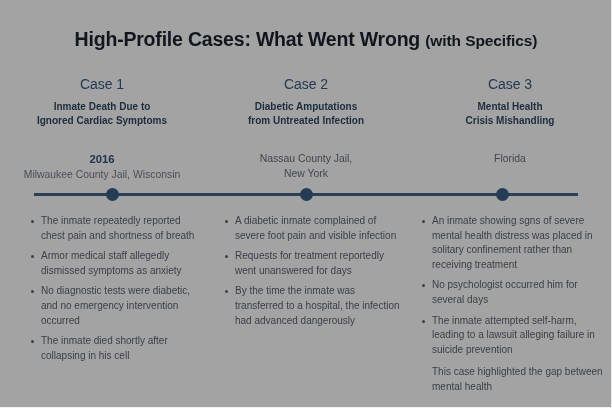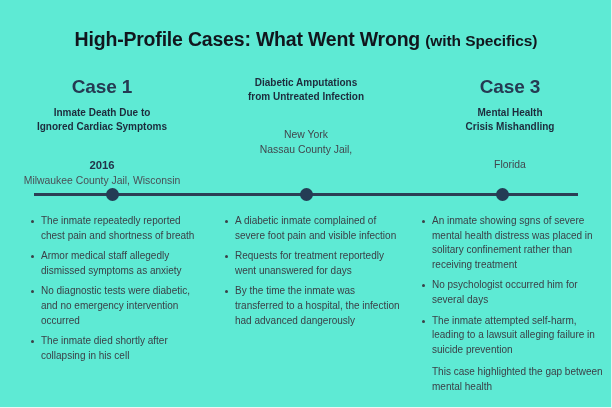--- a/index.html
+++ b/index.html
@@ -9,21 +9,21 @@
     background: #ffffff;
   }
   body {
     font-family: "Liberation Sans", sans-serif;
     -webkit-font-smoothing: antialiased;
   }
   #slide {
     position: relative;
     width: 612px;
     height: 408px;
-    background: #5eead4;
+    background: #a3a3a3;
     overflow: hidden;
     box-sizing: border-box;
     border-right: 1px solid #ededed;
     border-bottom: 1px solid #f2f2f2;
   }
 
   
   .title-wrap {
     position: absolute;
     top: 28px;
@@ -52,22 +52,22 @@
     width: 612px;
     display: flex;
   }
   .col {
     width: 204px;
     box-sizing: border-box;
     padding: 0 12px;
     text-align: center;
   }
   .case-label {
-    font-size: 19px;
-    font-weight: bold;
+    font-size: 14px;
+    font-weight: normal;
     color: #253a52;
     letter-spacing: -0.1px;
     margin: 0 0 7px 0;
     line-height: 1.2;
   }
   .case-title {
     font-size: 10px;
     font-weight: bold;
     color: #1d2b3c;
     line-height: 1.42;
@@ -173,27 +173,28 @@
         <span>Inmate Death Due to</span><br>
         <span>Ignored Cardiac Symptoms</span>
       </div>
       <div class="meta">
         <span class="meta-year">2016</span>
         <span class="meta-place">Milwaukee County Jail, Wisconsin</span>
       </div>
     </div>
 
     <div class="col">
+      <div class="case-label">Case 2</div>
       <div class="case-title">
         <span>Diabetic Amputations</span><br>
         <span>from Untreated Infection</span>
       </div>
       <div class="meta no-year">
+        <span class="meta-place">Nassau County Jail,</span>
         <span class="meta-place">New York</span>
-        <span class="meta-place">Nassau County Jail,</span>
       </div>
     </div>
 
     <div class="col">
       <div class="case-label">Case 3</div>
       <div class="case-title">
         <span>Mental Health</span><br>
         <span>Crisis Mishandling</span>
       </div>
       <div class="meta no-year">

